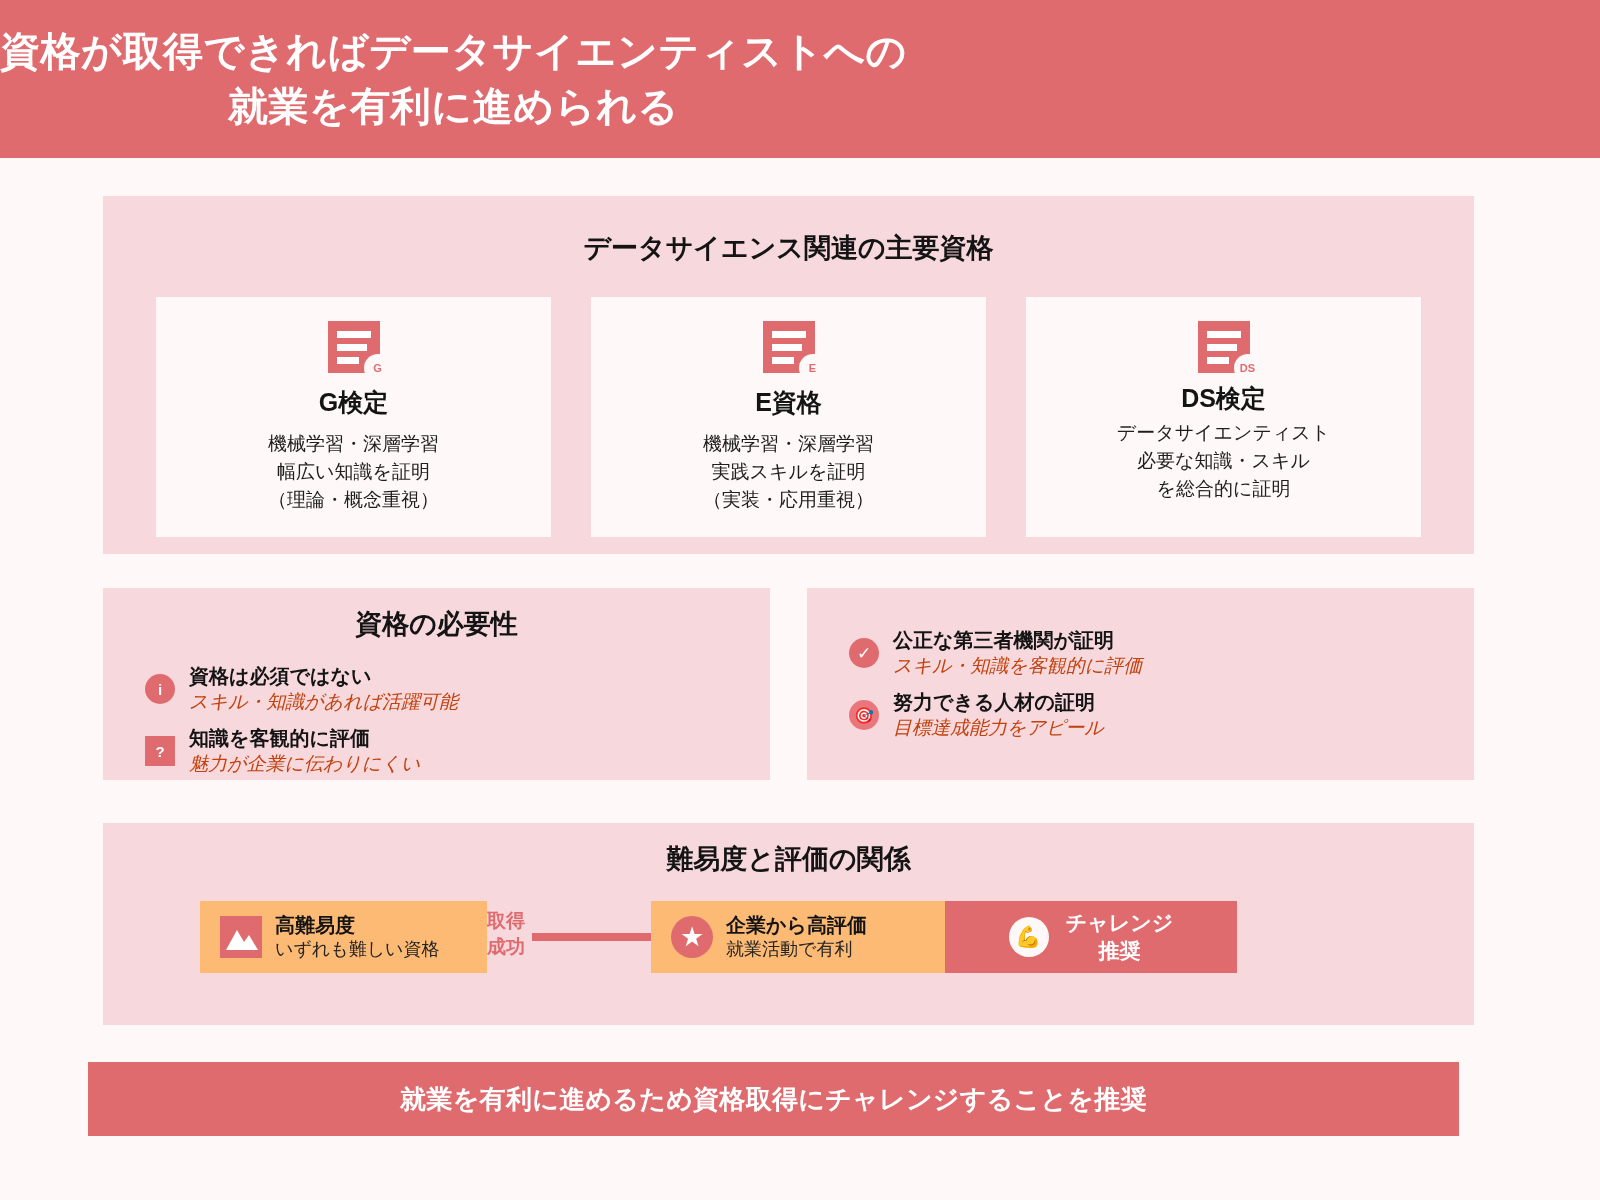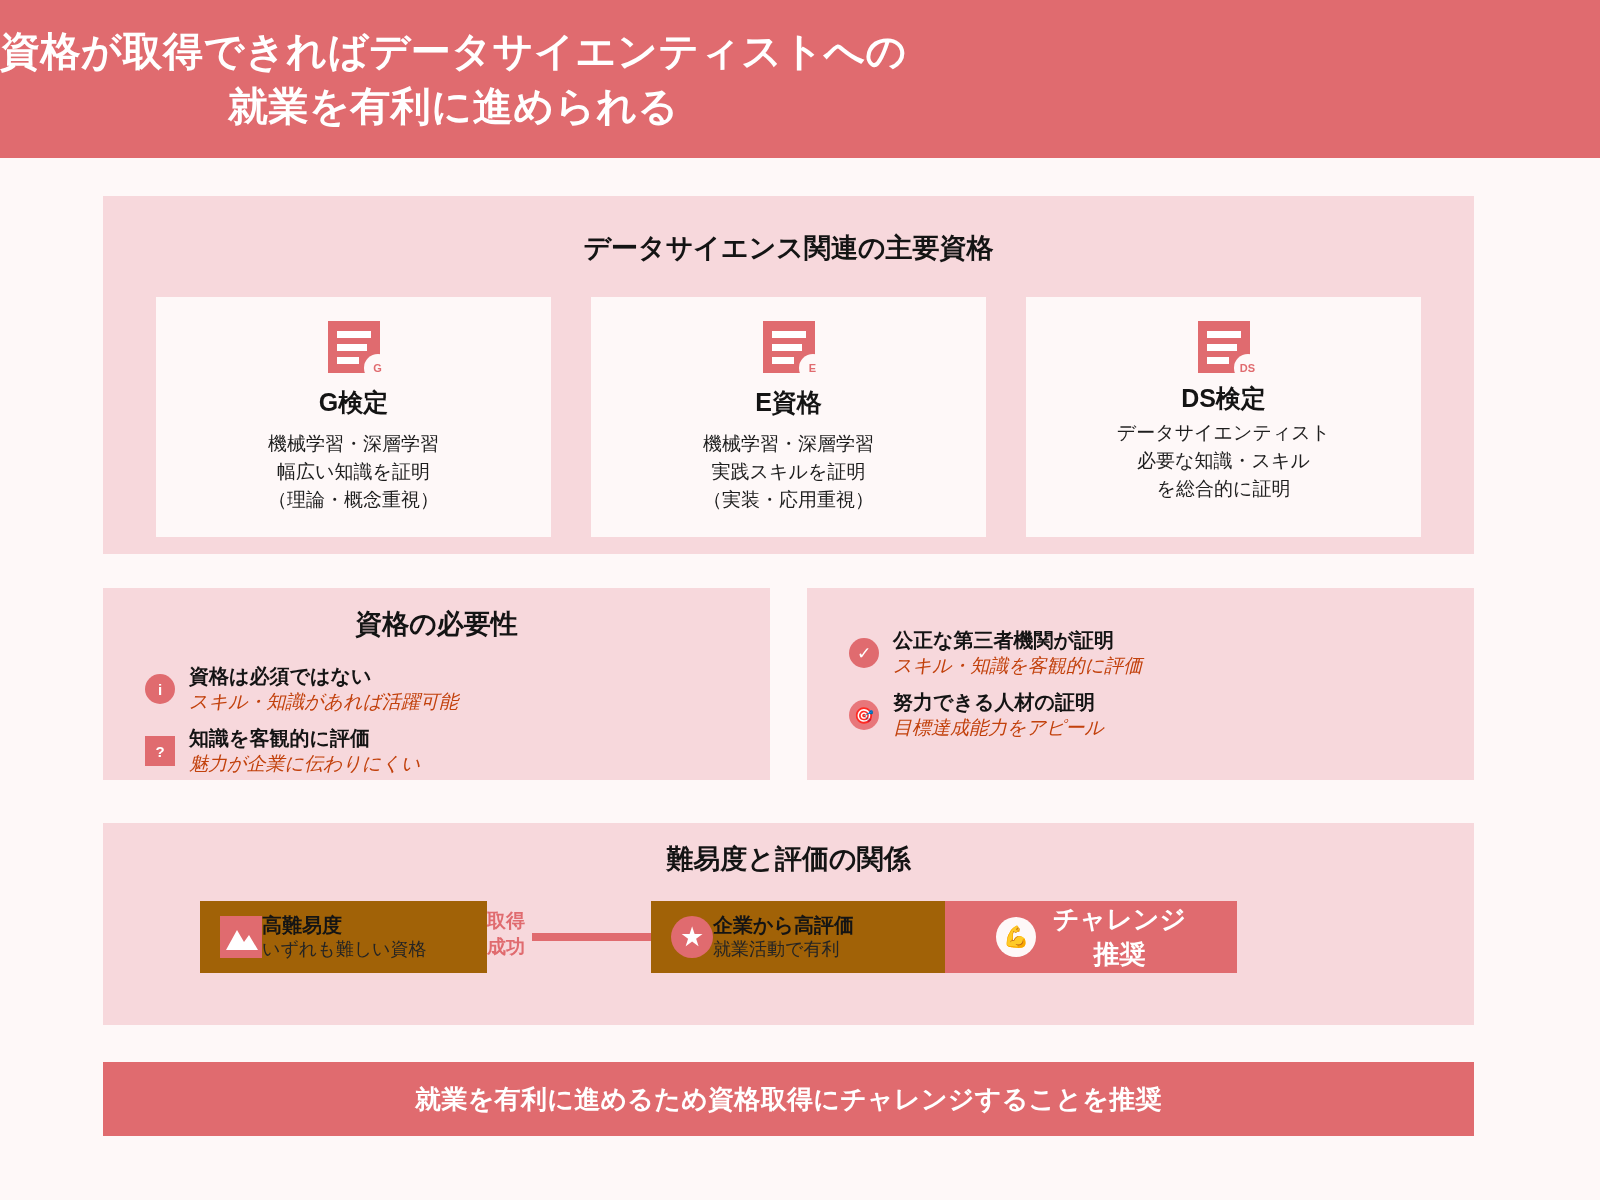--- a/index.html
+++ b/index.html
@@ -187,24 +187,25 @@
     padding-top: 18px;
   }
   .flow-row {
     position: relative;
     display: flex;
     align-items: center;
     margin-top: 24px;
     padding-left: 97px;
   }
   .flow-box {
-    background: #a16207;
+    background: #fdba74;
     height: 72px;
     display: flex;
     align-items: center;
+    gap: 13px;
     padding: 0 20px;
   }
   .flow-box.first  { width: 287px; }
   .flow-box.second { width: 294px; }
   .flow-box.accent {
     background: #E06B6F;
     width: 292px;
     justify-content: center;
     gap: 17px;
   }
@@ -215,21 +216,21 @@
     color: #141414;
     line-height: 1.3;
   }
   .flow-sub {
     font-size: 18px;
     color: #242424;
     line-height: 1.3;
   }
   .flow-accent-text {
     color: #FFFFFF;
-    font-size: 26px;
+    font-size: 21px;
     font-weight: bold;
     line-height: 1.35;
     text-align: center;
     white-space: pre-line;
   }
 
   .mountain-icon {
     flex: 0 0 auto;
     width: 42px;
     height: 42px;
@@ -280,21 +281,21 @@
   }
   .connector-line {
     width: 198px;
     height: 8px;
     background: #E06B6F;
   }
 
   
   .footer-banner {
     position: absolute;
-    left: 103px;
+    left: 88px;
     top: 1062px;
     width: 1371px;
     height: 74px;
     background: #E06B6F;
     display: flex;
     align-items: center;
     justify-content: center;
   }
   .footer-text {
     color: #FFFFFF;

